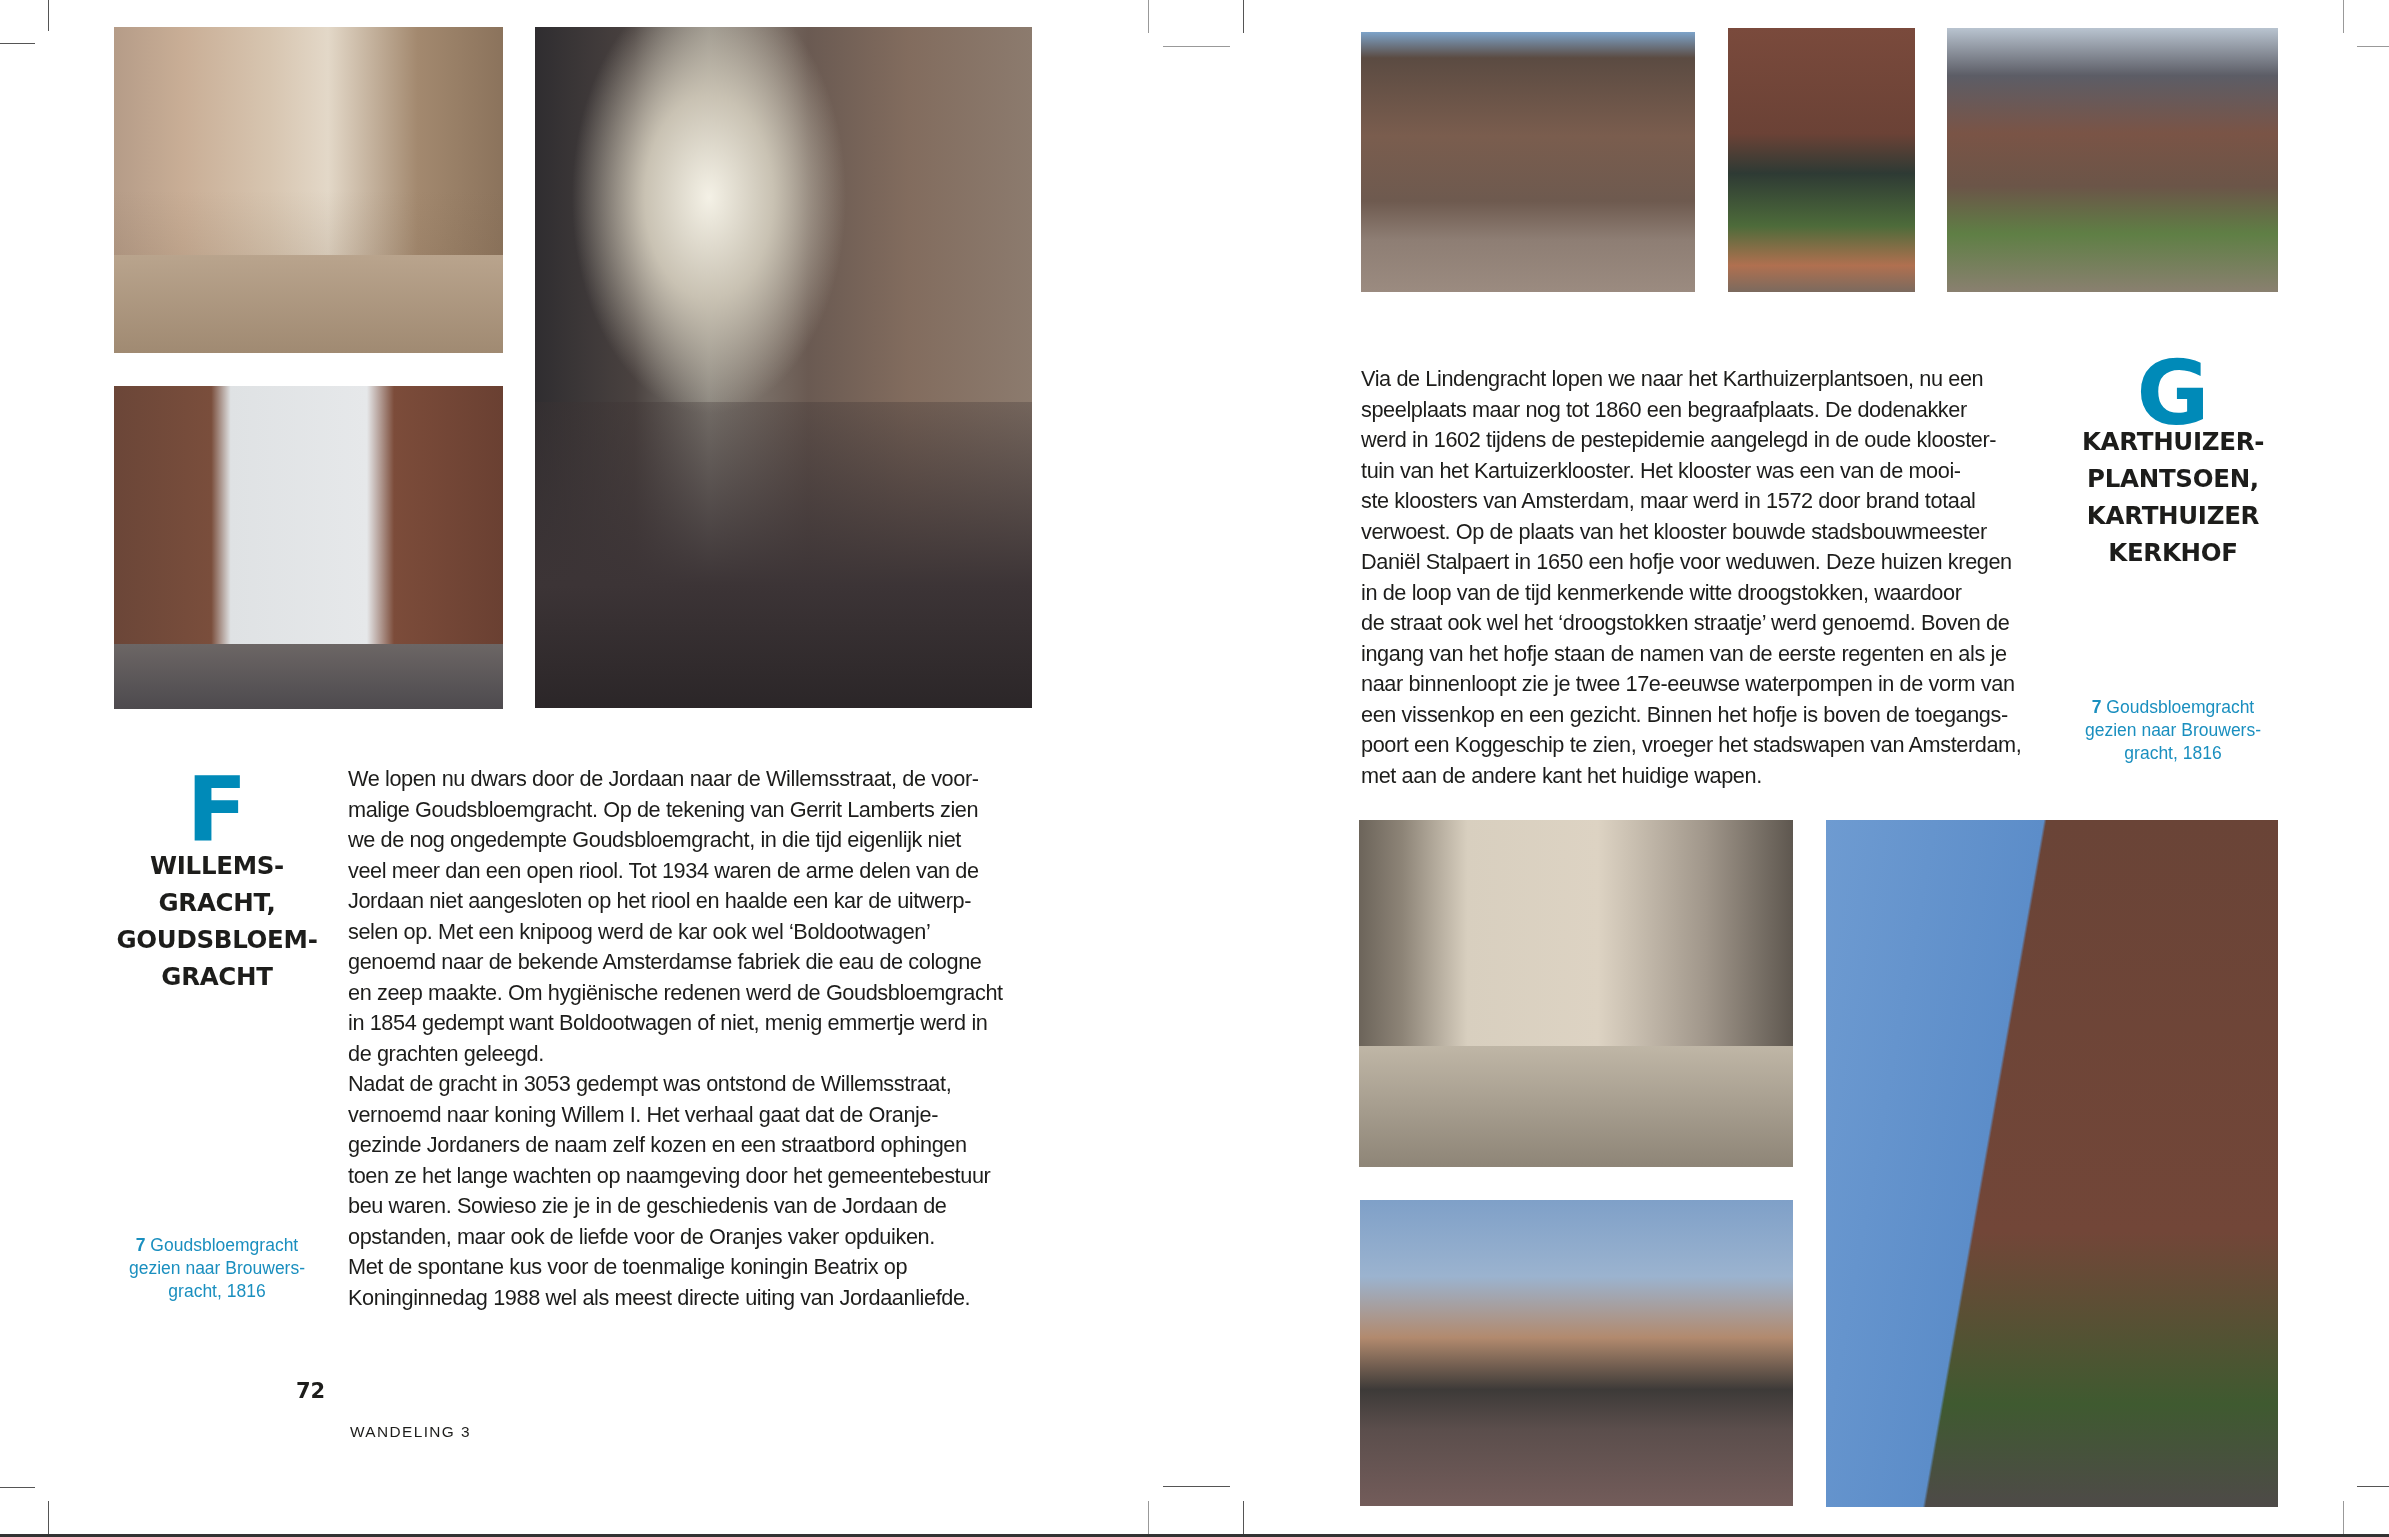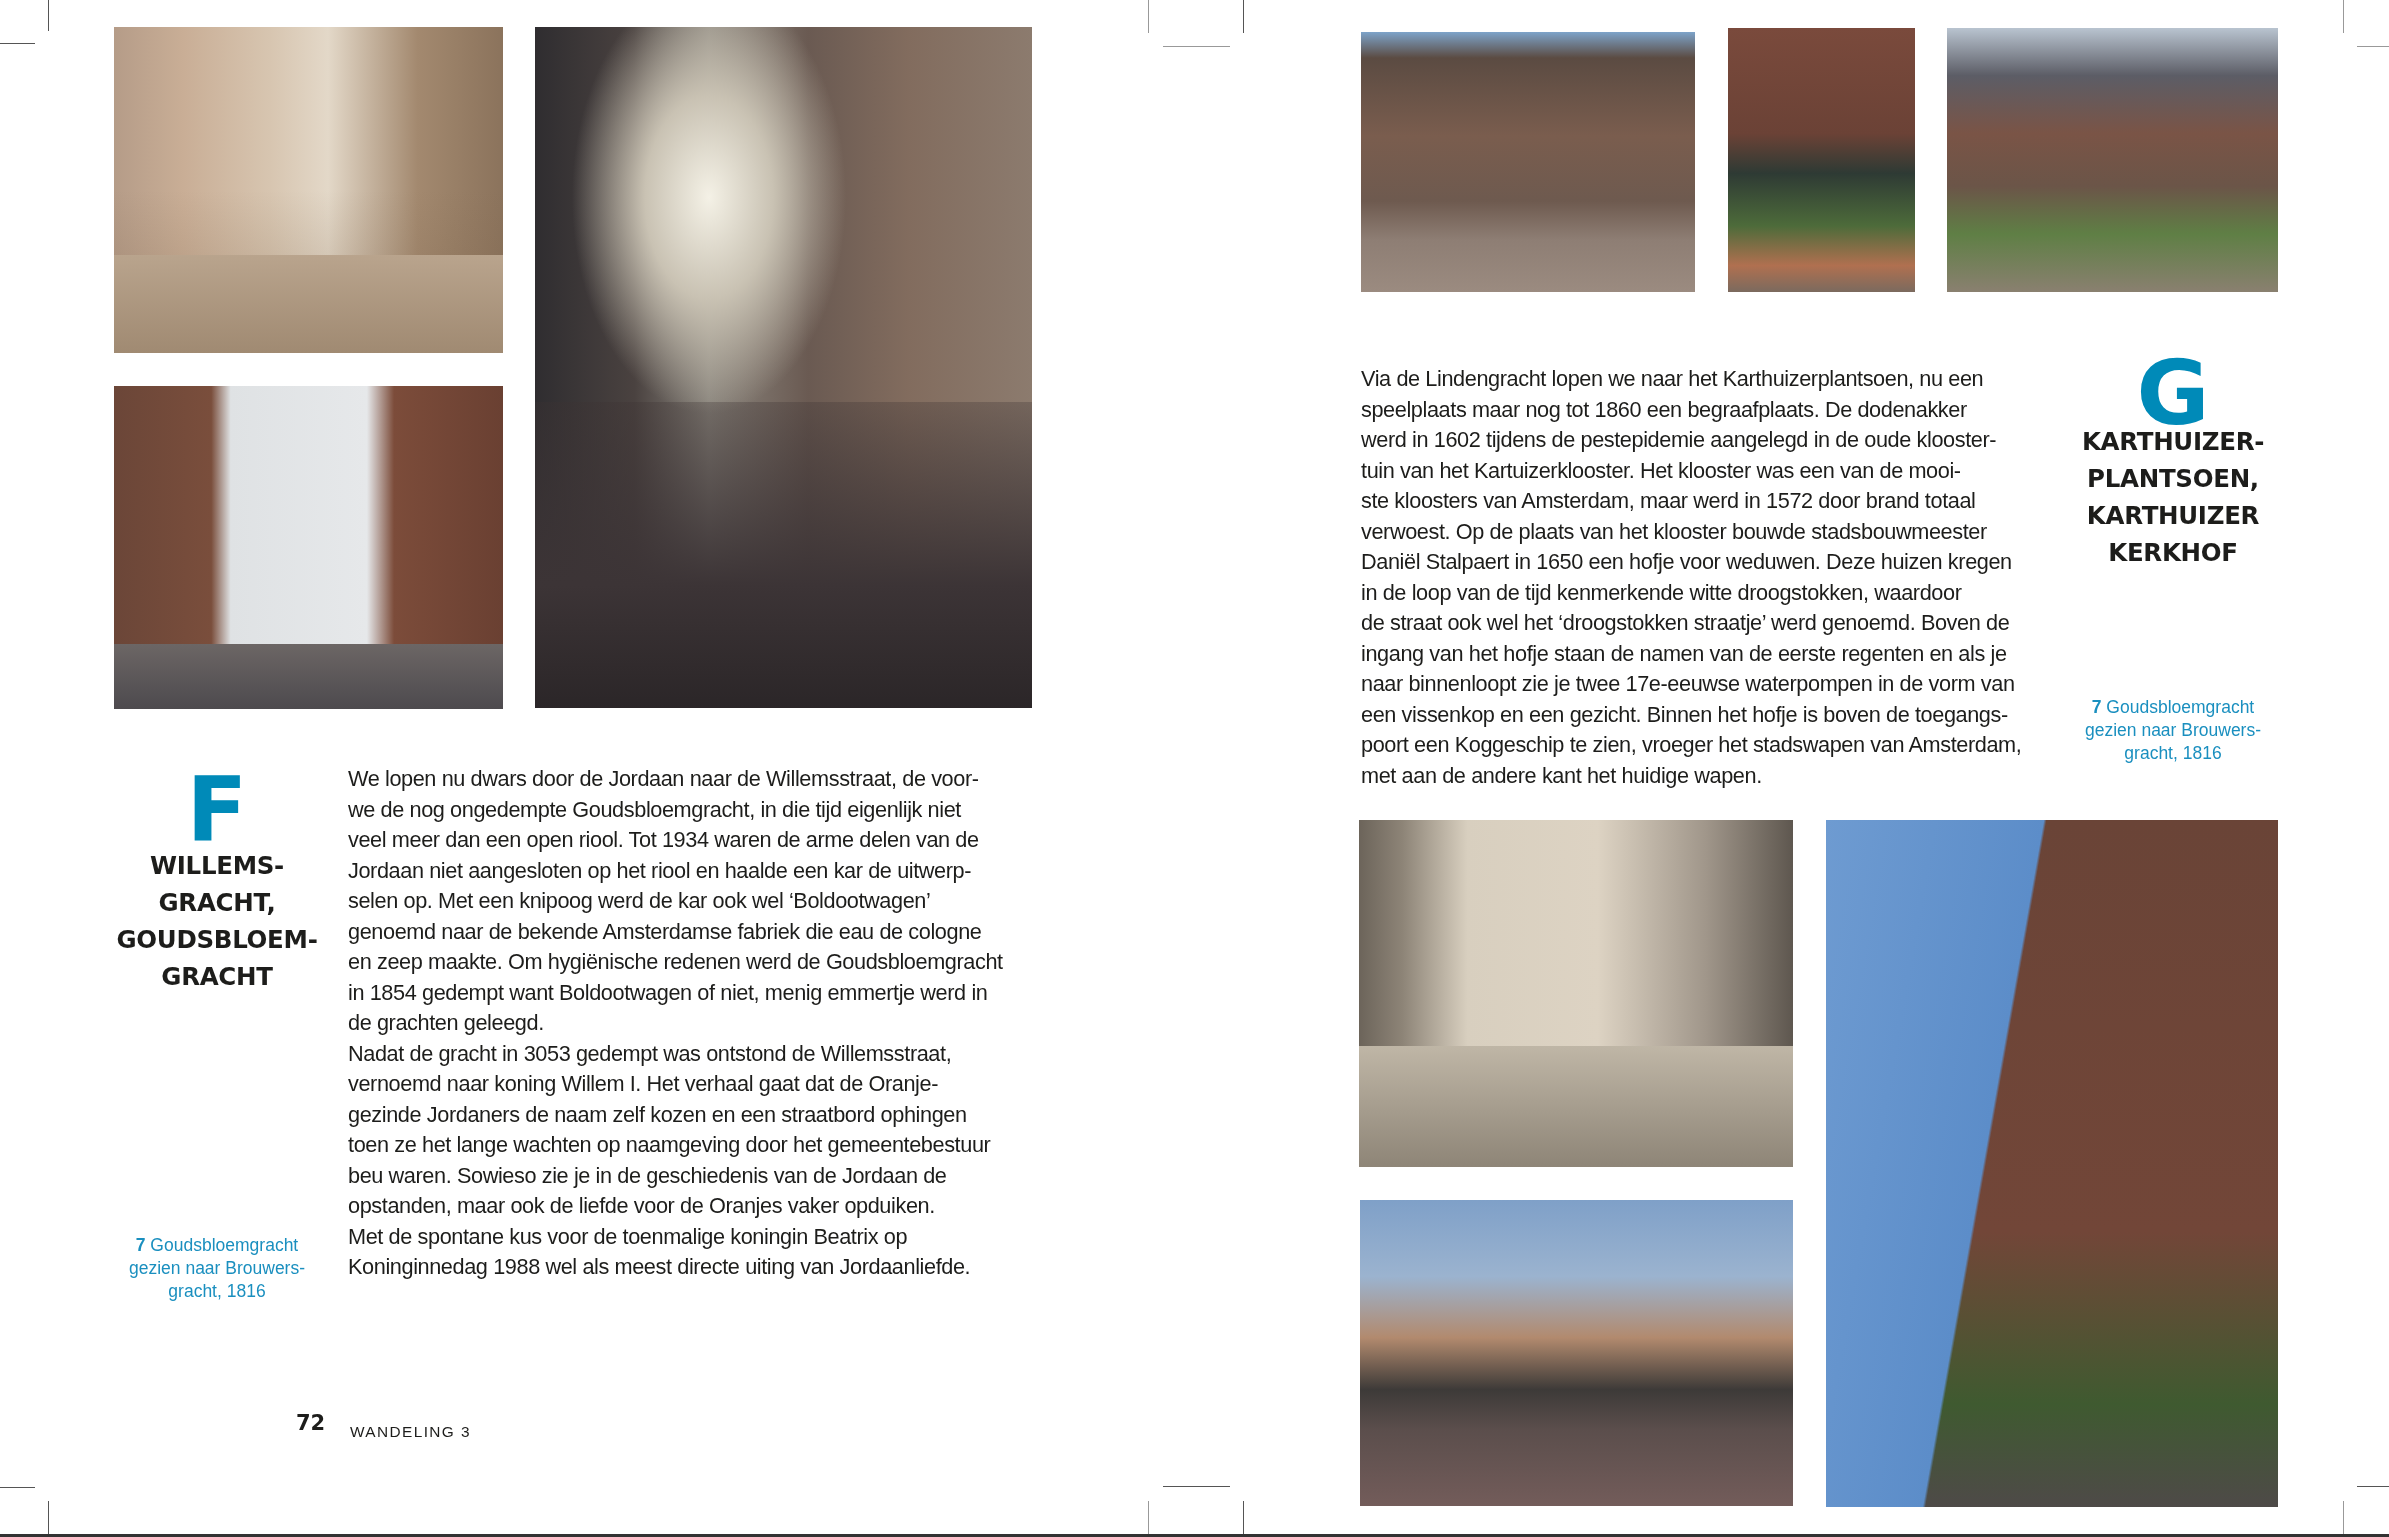--- a/index.html
+++ b/index.html
@@ -125,20 +125,21 @@
   <div class="section-letter" style="left:112px; top:766px; width:210px;">F</div>
   <div class="section-title" style="left:105px; top:847px; width:224px;">
     <span class="ln">WILLEMS-</span>
     <span class="ln">GRACHT,</span>
     <span class="ln">GOUDSBLOEM-</span>
     <span class="ln">GRACHT</span>
   </div>
 
   <div class="body-text" style="left:348px; top:764px; width:692px;">
     <span class="ln">We lopen nu dwars door de Jordaan naar de Willemsstraat, de voor-</span>
+    <span class="ln">malige Goudsbloemgracht. Op de tekening van Gerrit Lamberts zien</span>
     <span class="ln">we de nog ongedempte Goudsbloemgracht, in die tijd eigenlijk niet</span>
     <span class="ln">veel meer dan een open riool. Tot 1934 waren de arme delen van de</span>
     <span class="ln">Jordaan niet aangesloten op het riool en haalde een kar de uitwerp-</span>
     <span class="ln">selen op. Met een knipoog werd de kar ook wel ‘Boldootwagen’</span>
     <span class="ln">genoemd naar de bekende Amsterdamse fabriek die eau de cologne</span>
     <span class="ln">en zeep maakte. Om hygiënische redenen werd de Goudsbloemgracht</span>
     <span class="ln">in 1854 gedempt want Boldootwagen of niet, menig emmertje werd in</span>
     <span class="ln">de grachten geleegd.</span>
     <span class="ln">Nadat de gracht in 3053 gedempt was ontstond de Willemsstraat,</span>
     <span class="ln">vernoemd naar koning Willem I. Het verhaal gaat dat de Oranje-</span>
@@ -149,21 +150,21 @@
     <span class="ln">Met de spontane kus voor de toenmalige koningin Beatrix op</span>
     <span class="ln">Koninginnedag 1988 wel als meest directe uiting van Jordaanliefde.</span>
   </div>
 
   <div class="caption" style="left:112px; top:1234px; width:210px;">
     <span class="ln"><span class="num">7</span> <span>Goudsbloemgracht</span></span>
     <span class="ln">gezien naar Brouwers-</span>
     <span class="ln">gracht, 1816</span>
   </div>
 
-  <span class="folio-num" style="left:296px; top:1411px;">72</span>
+  <span class="folio-num" style="left:296px; top:1379px;">72</span>
   <span class="folio-label" style="left:350px; top:1423px;">WANDELING 3</span>
 </div>
 
 <div>
   <div class="photo img-hofje1" style="left:1361px; top:32px; width:334px; height:260px;"></div>
   <div class="photo img-hofje2" style="left:1728px; top:28px; width:187px; height:264px;"></div>
   <div class="photo img-hofje3" style="left:1947px; top:28px; width:331px; height:264px;"></div>
 
   <div class="body-text" style="left:1361px; top:364px; width:685px;">
     <span class="ln">Via de Lindengracht lopen we naar het Karthuizerplantsoen, nu een</span>

